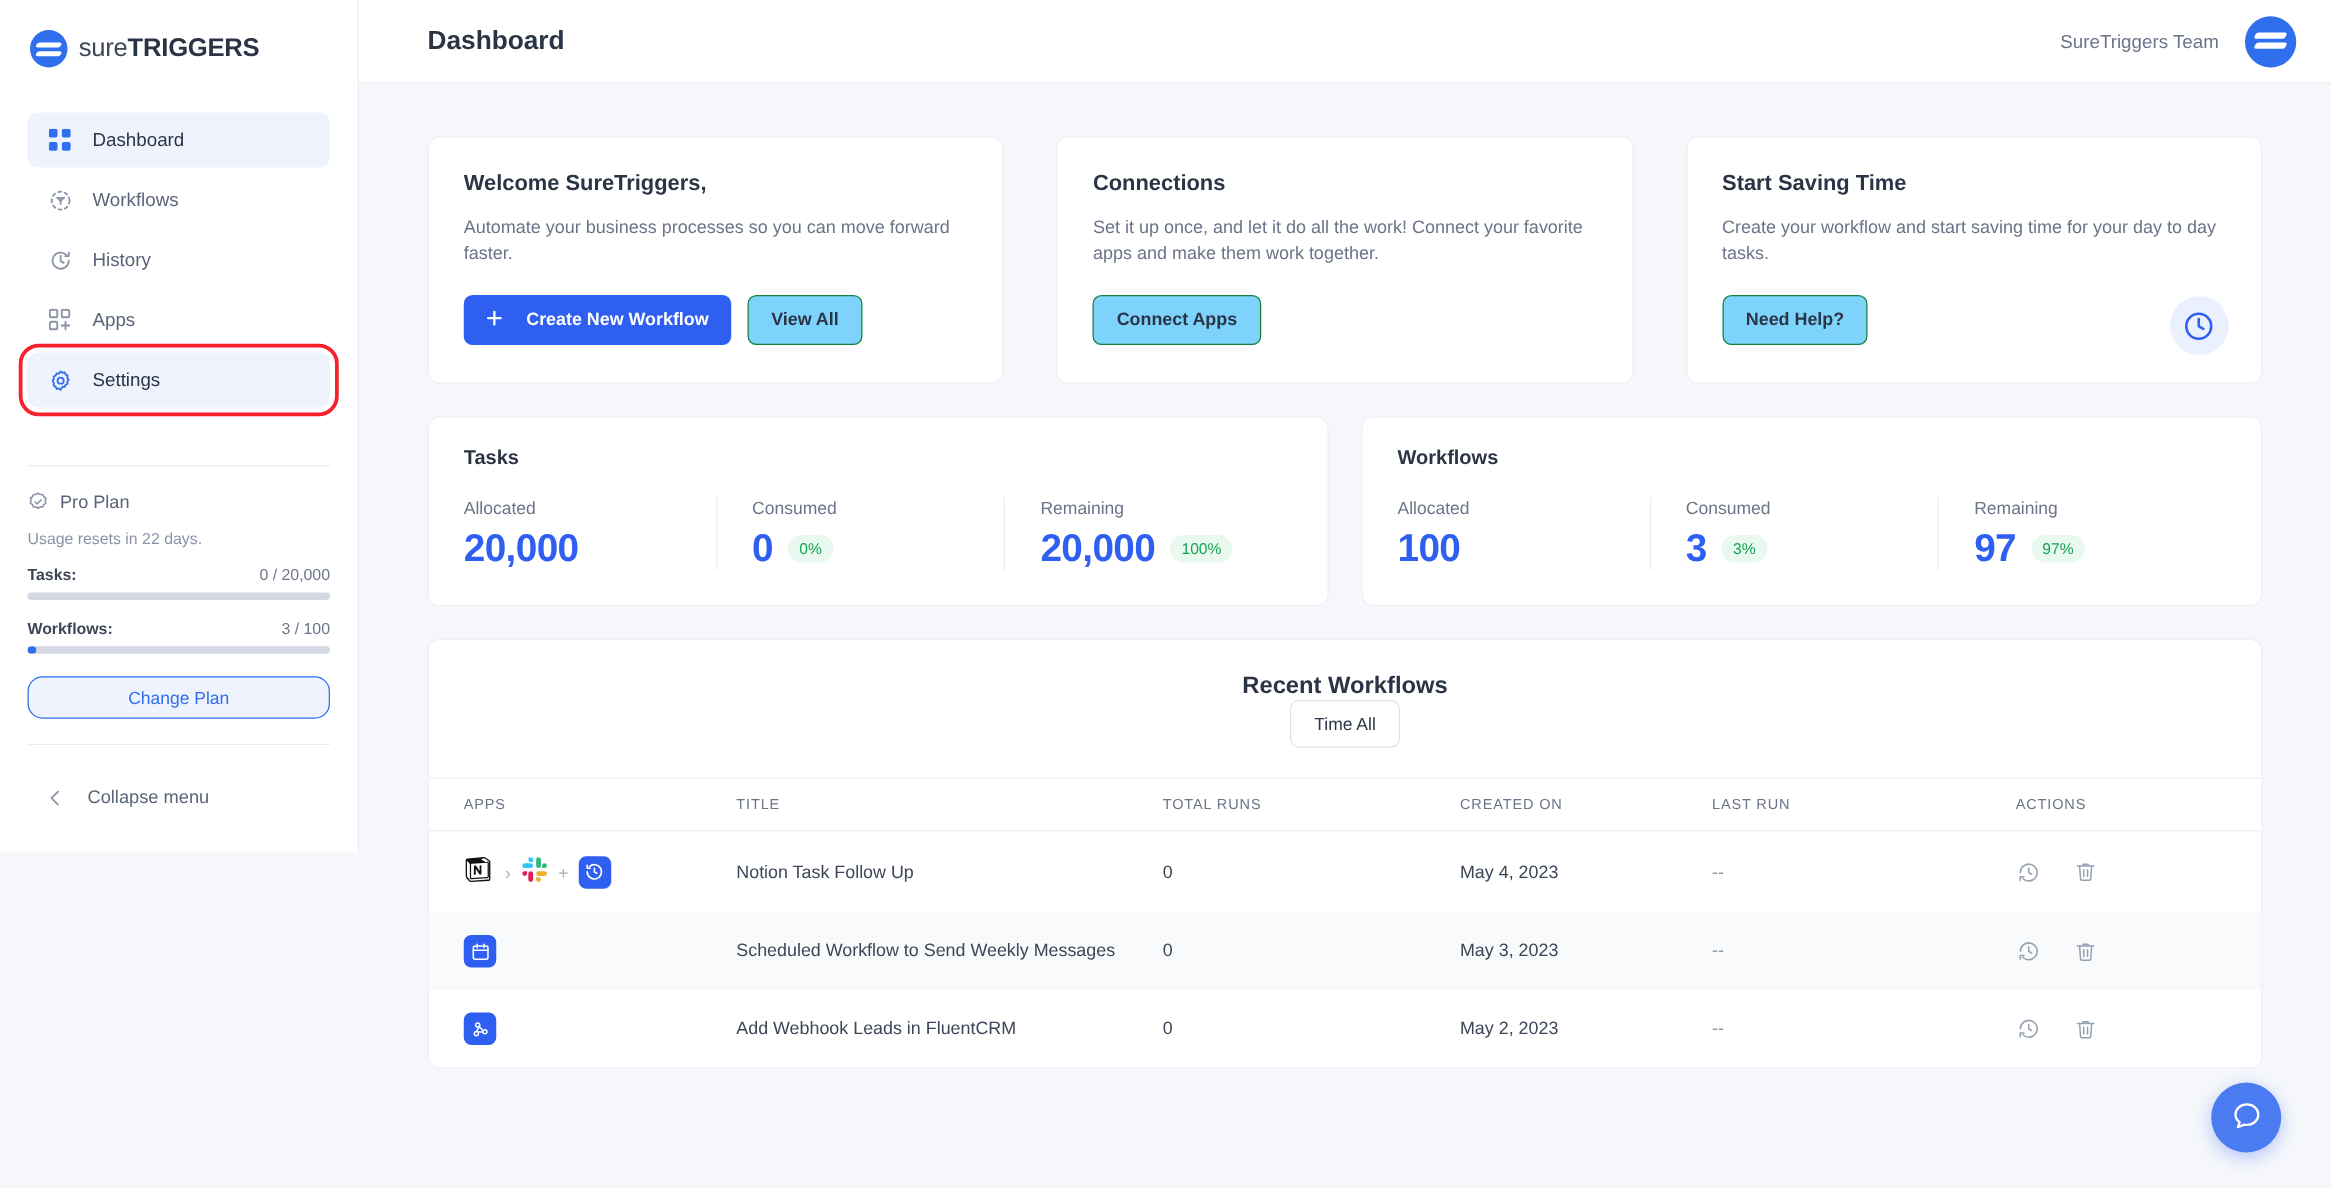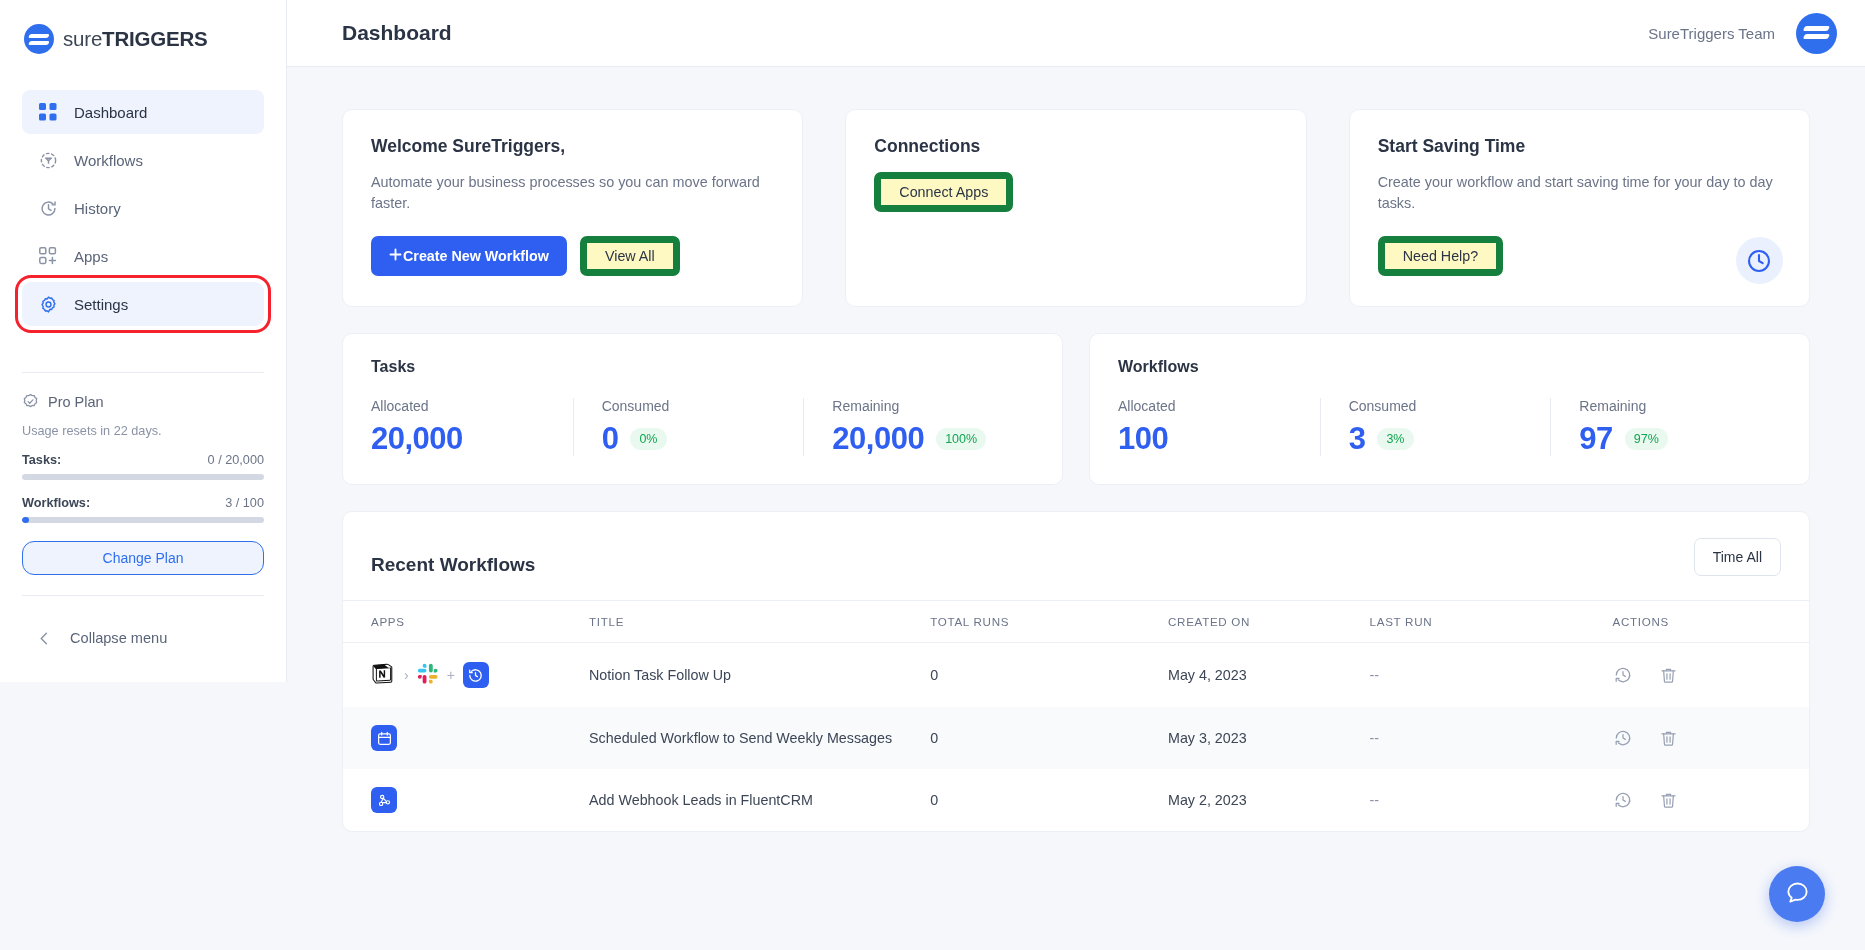--- a/index.html
+++ b/index.html
@@ -91,45 +91,46 @@
   .content { flex: 1 1 auto; overflow: hidden; padding: 42px 55px 0 55px; position: relative; }
 
   .card { background: #fff; border-radius: 10px; border: 1px solid #eceff5; }
   .row-cards { display: flex; gap: 42px; }
   .promo { flex: 1 1 0; padding: 26px 28px 30px 28px; min-width: 0; position: relative; overflow: hidden; }
   .promo h3 { font-size: 17.5px; font-weight: 700; color: #2b3445; margin-bottom: 15px; }
   .promo p { font-size: 14.4px; line-height: 1.45; color: #6b7488; margin-bottom: 22px; min-height: 42px; }
   .promo-actions { display: flex; gap: 13px; align-items: center; }
   .btn {
     font-family: inherit; font-size: 14.3px; border-radius: 7px; cursor: pointer;
-    height: 40px; padding: 0 18px; display: inline-flex; align-items: center; gap: 1px; text-align: center;
+    height: 40px; padding: 0 18px; display: inline-flex; align-items: center; gap: 19px; text-align: center;
   }
   .btn-primary { background: #2f5ff0; color: #fff; border: none; font-weight: 700; }
-  .btn-outline { background: #fef9c3; color: #2b3445; border: 7px solid #15803d; }
+  .btn-outline { background: #7dd3fc; color: #2b3445; border: 1px solid #15803d; font-weight: bold; }
   .clock-badge {
     position: absolute; right: 26px; bottom: 22px;
     width: 47px; height: 47px; border-radius: 50%; background: #eaf0fd;
     display: flex; align-items: center; justify-content: center;
   }
 
   .row-stats { display: flex; gap: 26px; margin-top: 26px; }
   .stat-card { flex: 1 1 0; padding: 24px 28px 28px 28px; min-width: 0; }
   .stat-card h3 { font-size: 16px; font-weight: 700; color: #2b3445; margin-bottom: 22px; }
   .stat-grid { display: flex; }
   .stat-cell { flex: 1 1 0; padding-right: 16px; }
   .stat-cell + .stat-cell { border-left: 1px solid #e8ebf2; padding-left: 28px; }
   .stat-k { font-size: 14px; color: #6b7488; margin-bottom: 8px; }
   .stat-vrow { display: flex; align-items: center; gap: 12px; }
   .stat-v { font-size: 31px; font-weight: 700; color: #2f5ff0; line-height: 1.1; letter-spacing: -.5px; }
   .pct { font-size: 12.5px; color: #13a452; background: #e9f9ef; border-radius: 11px; padding: 4px 9px; }
 
   .table-card { margin-top: 26px; padding: 0; overflow: hidden; }
   .table-head-row {
-    display: flex; align-items: flex-end; justify-content: space-between;
+    display: flex; align-items: center; justify-content: space-between;
     padding: 26px 28px 24px 28px;
+    flex-direction: column;
   }
   .table-head-row h3 { font-size: 19px; font-weight: 700; color: #2b3445; }
   .show-all {
     height: 38px; padding: 0 18px; border: 1px solid #dfe3ec; border-radius: 7px;
     background: #fff; color: #2b3445; font-size: 14px; font-family: inherit; cursor: pointer;
   }
   table { width: 100%; border-collapse: collapse; }
   thead th {
     text-align: left; font-size: 11.6px; font-weight: 400; letter-spacing: .7px;
     color: #6b7488; text-transform: uppercase;
@@ -308,20 +309,21 @@
                 </svg>
             </span>
             <span>Create New Workflow</span>
           </button>
           <button class="btn btn-outline">View All</button>
         </div>
       </div>
 
       <div class="card promo">
         <h3>Connections</h3>
+        <p>Set it up once, and let it do all the work! Connect your favorite apps and make them work together.</p>
         <div class="promo-actions">
           <button class="btn btn-outline">Connect Apps</button>
         </div>
       </div>
 
       <div class="card promo">
         <h3>Start Saving Time</h3>
         <p>Create your workflow and start saving time for your day to day tasks.</p>
         <div class="promo-actions">
           <button class="btn btn-outline">Need Help?</button>

